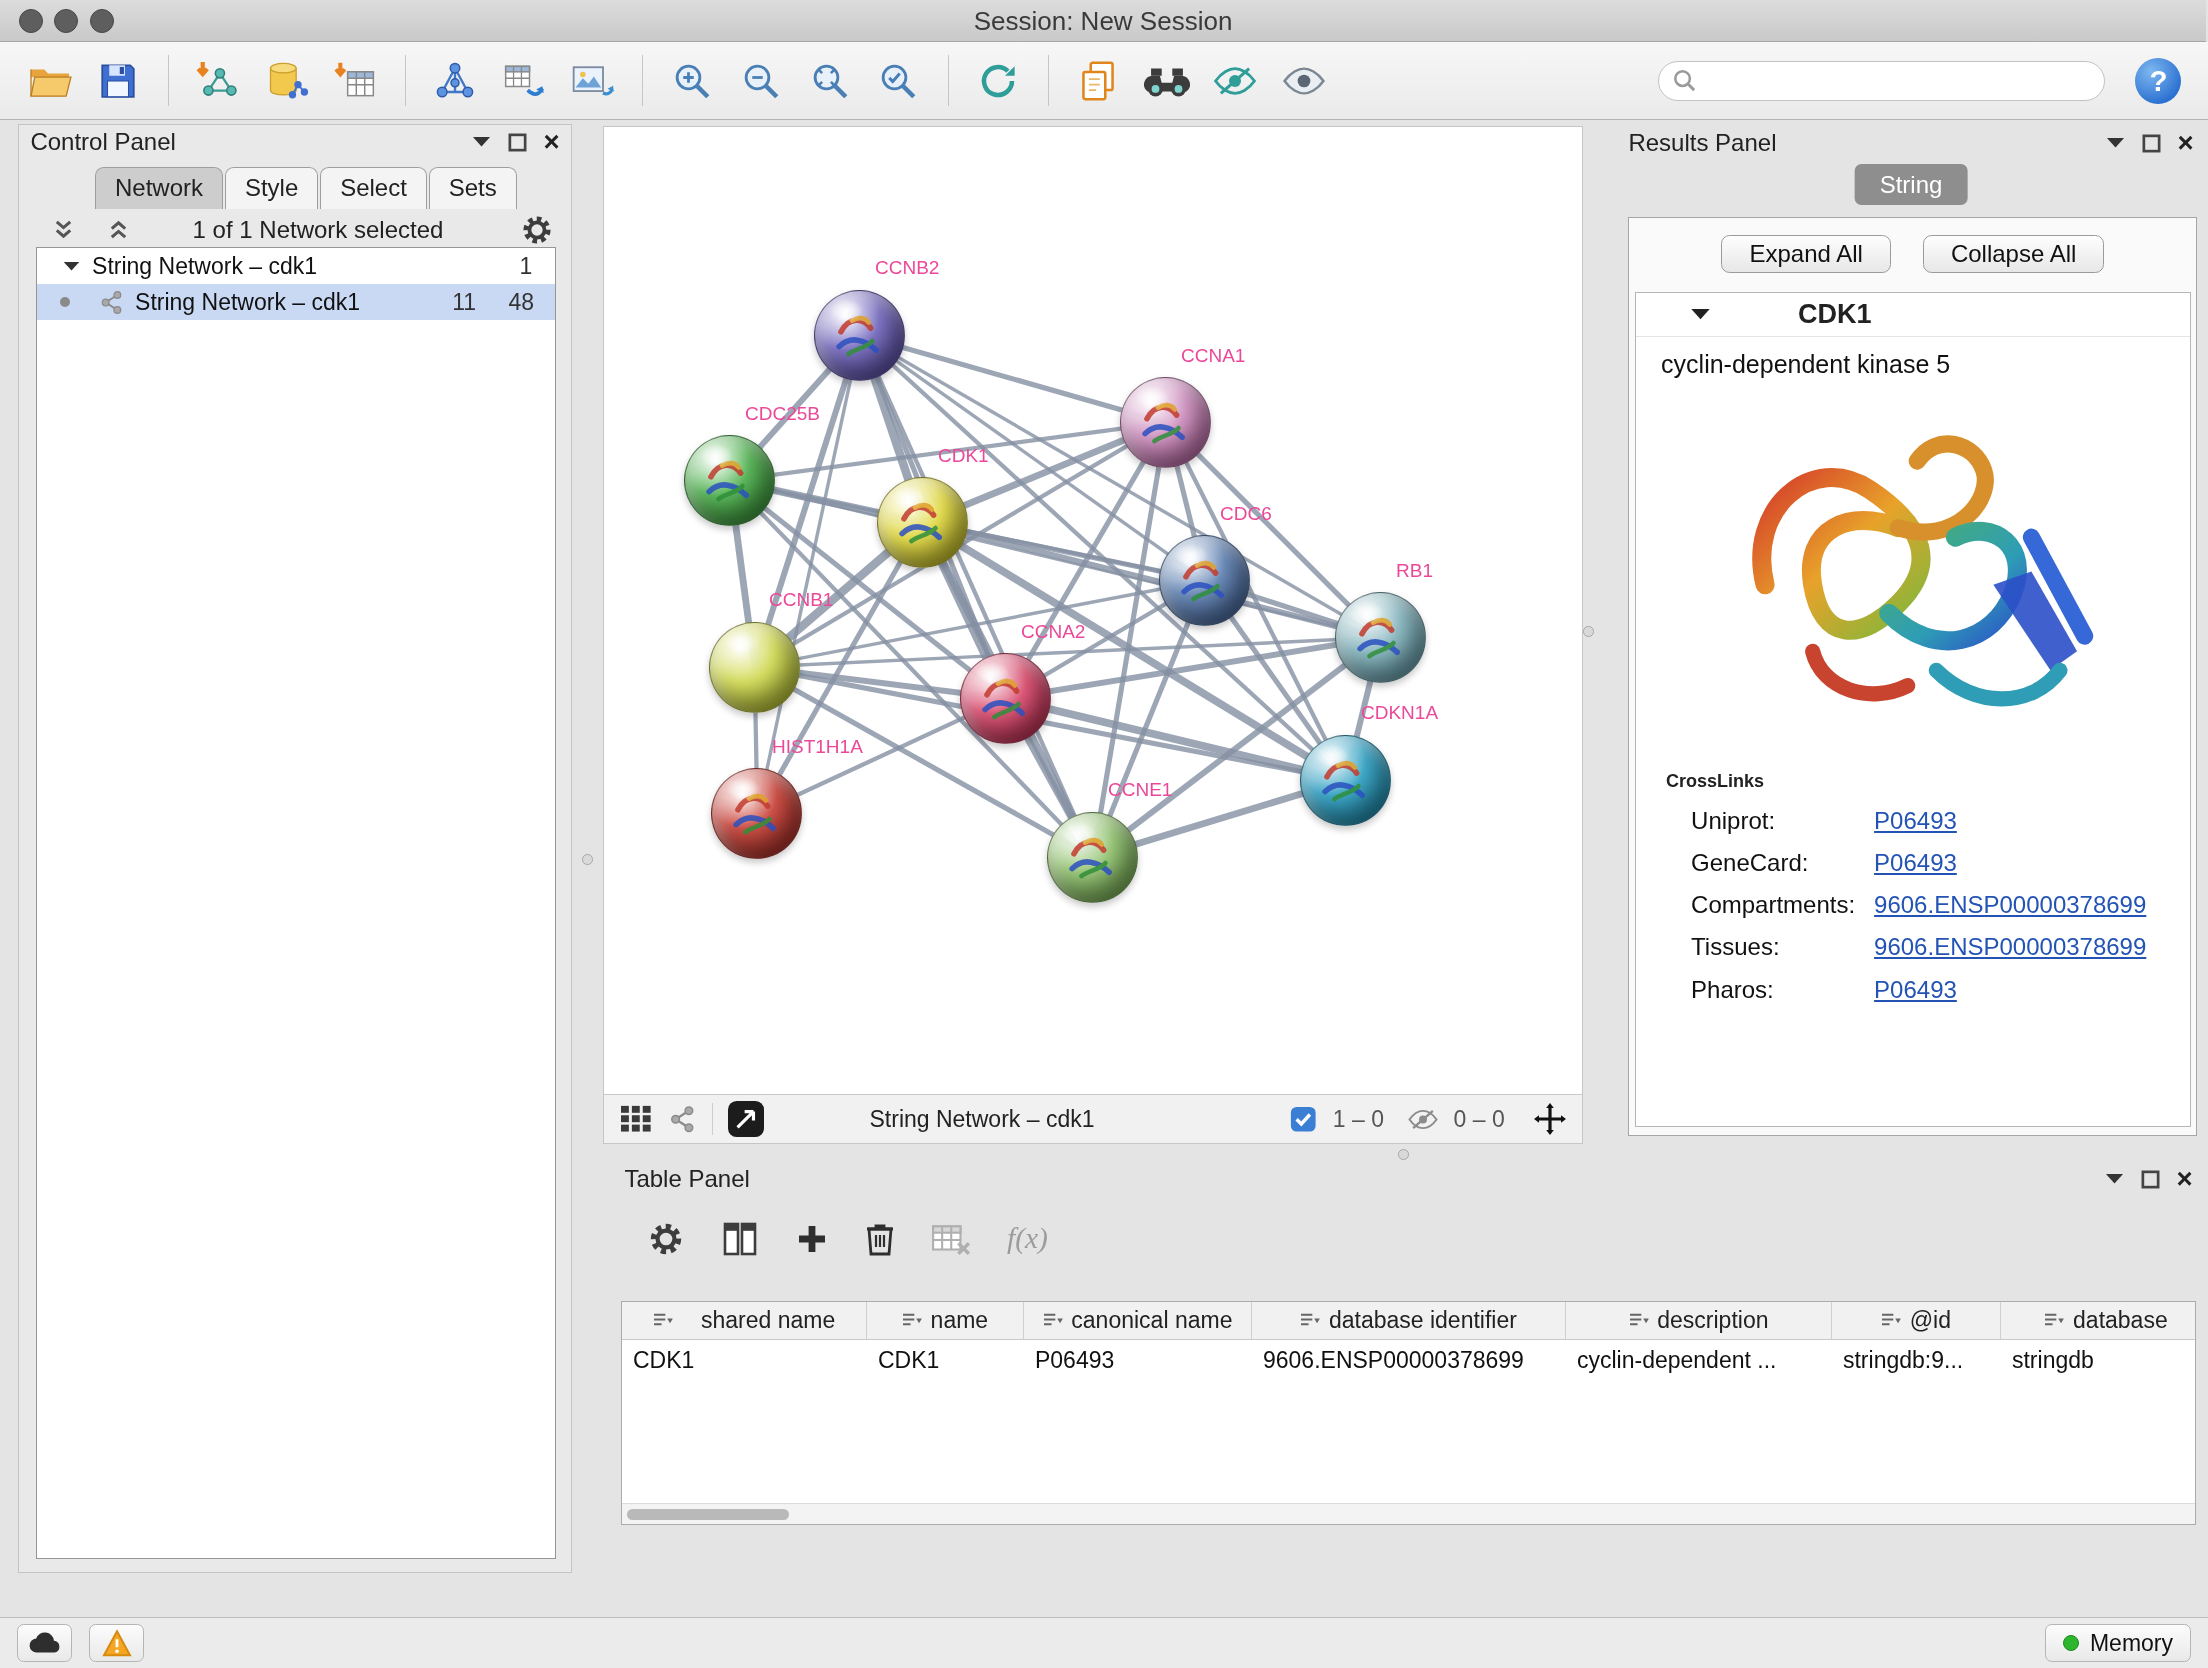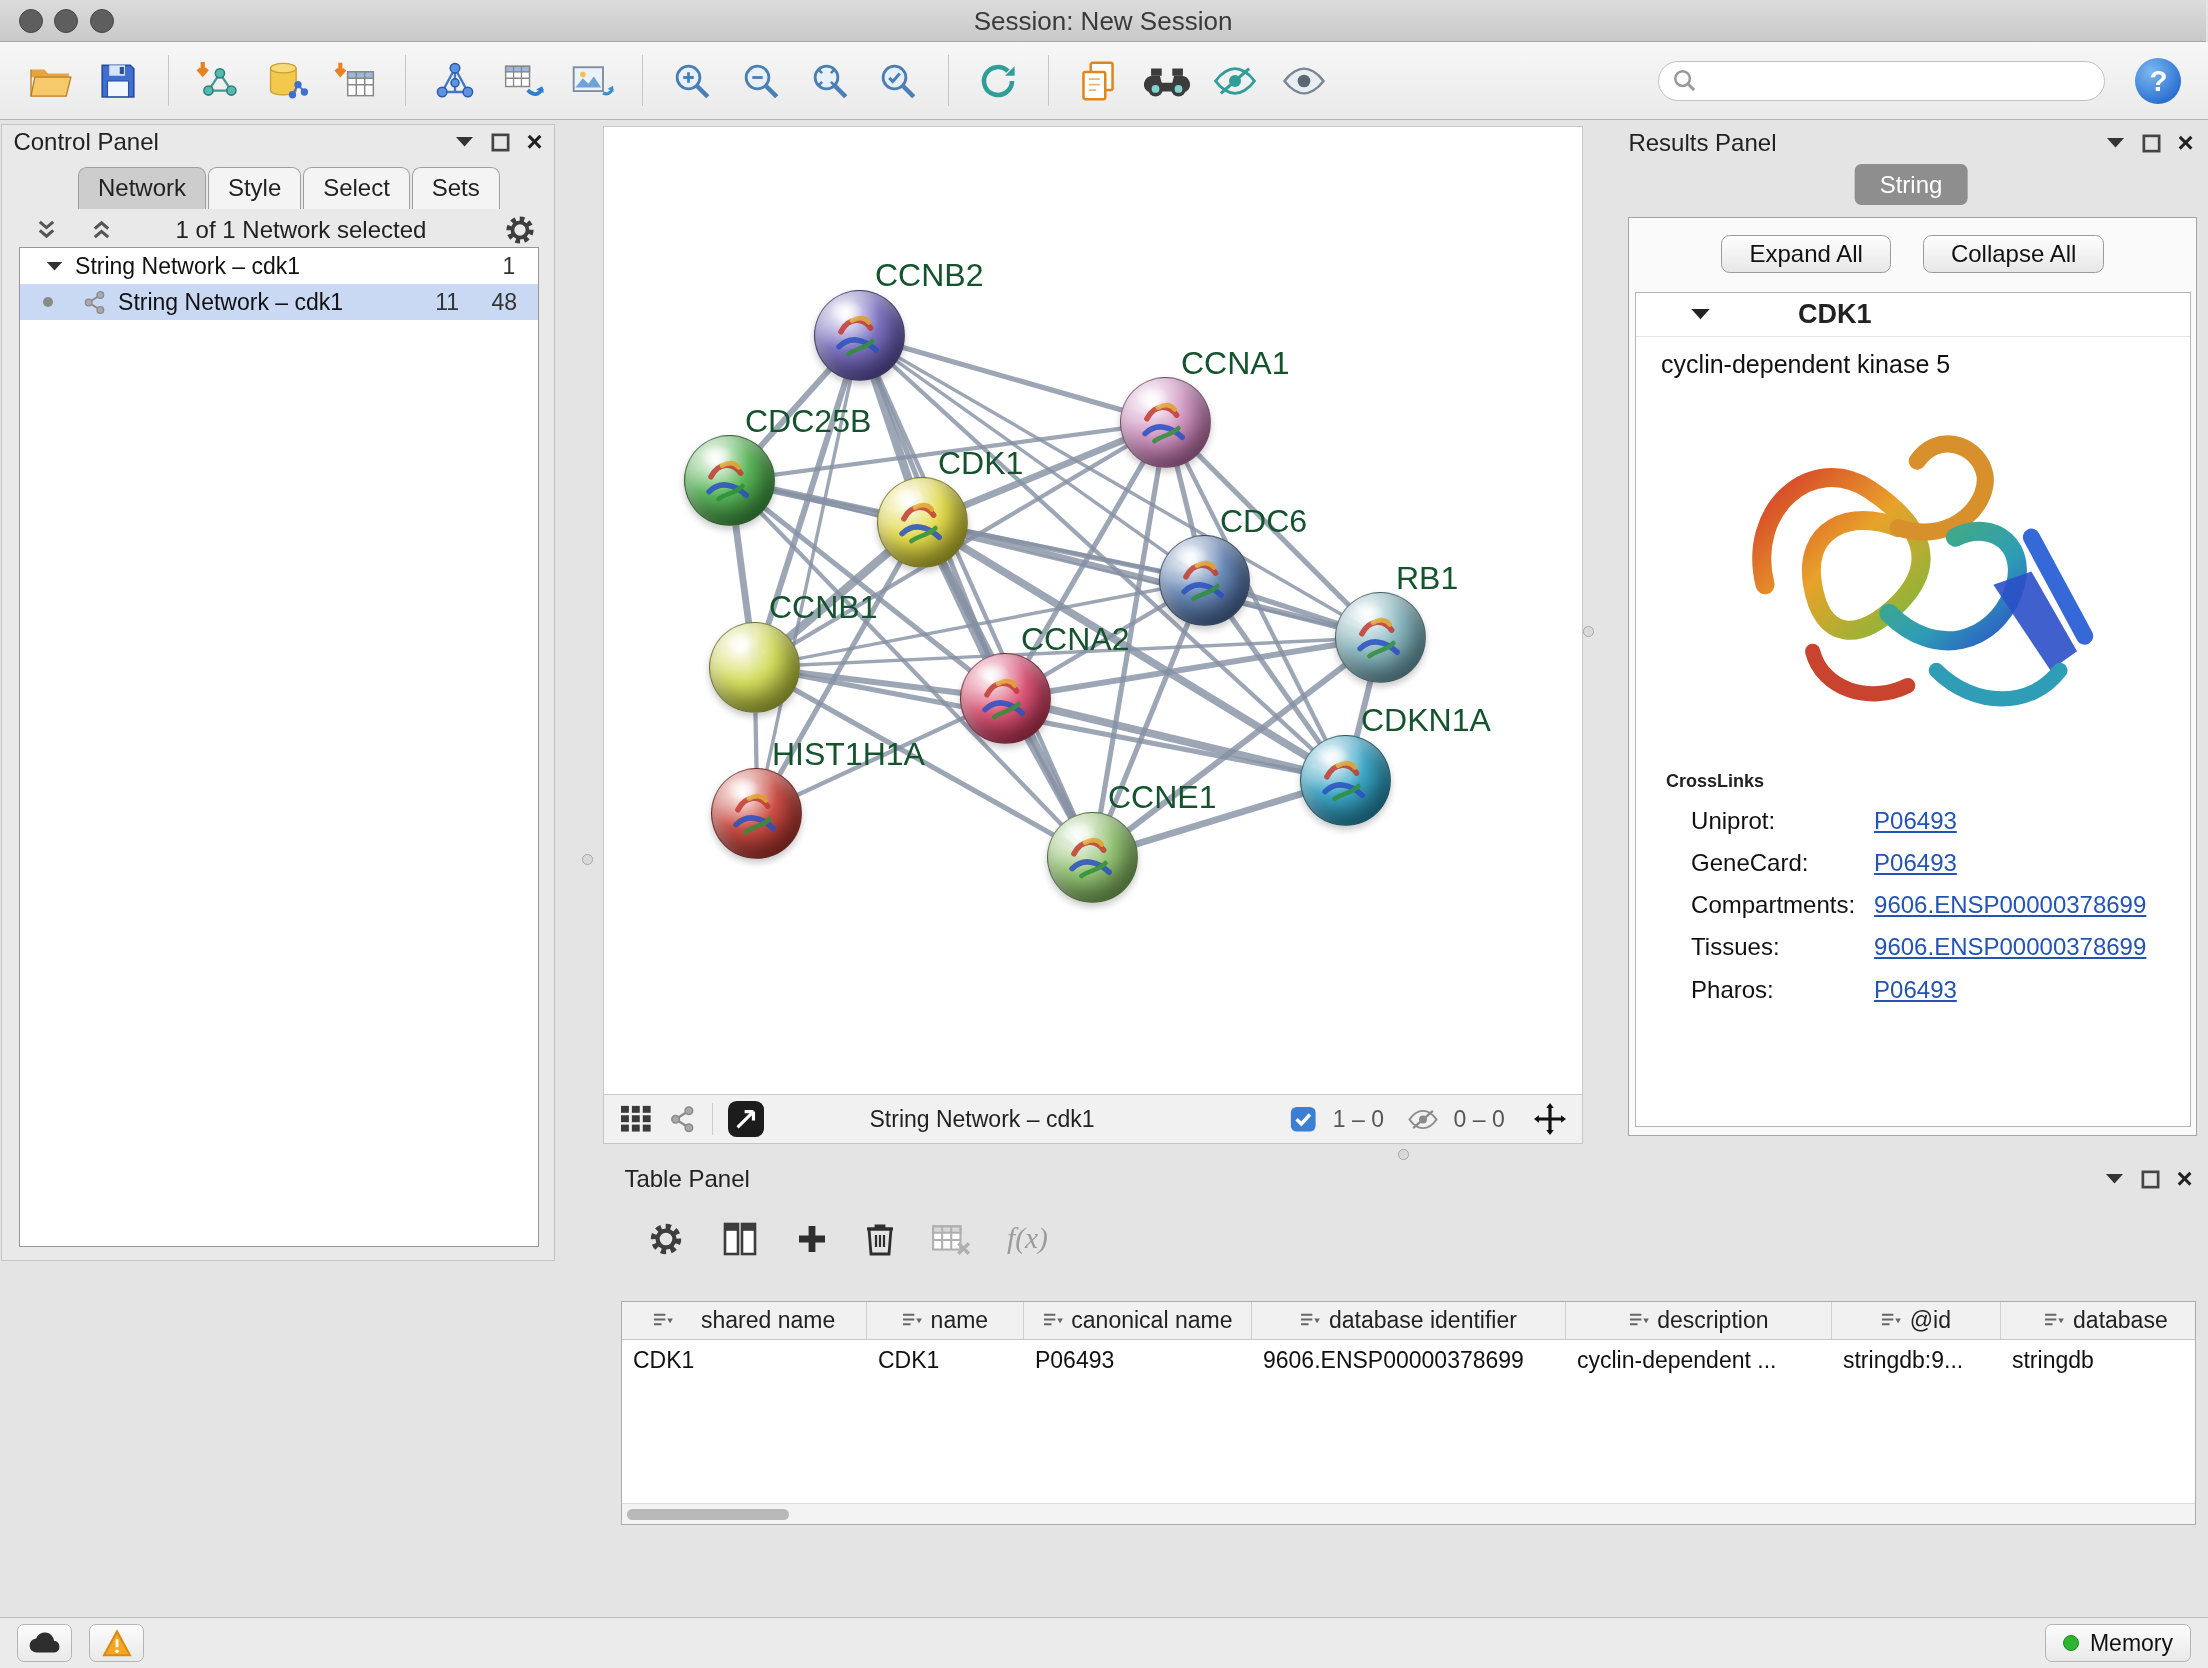--- a/index.html
+++ b/index.html
@@ -20,41 +20,41 @@
   .search input{border:none;outline:none;flex:1;font-size:23px;font-family:inherit;background:transparent}
   .helpbtn{width:46px;height:46px;border-radius:50%;border:none;background:radial-gradient(circle at 35% 30%,#7db8f0,#2a6fd0 75%);color:#fff;font-size:29.5px;font-weight:bold;margin:0 7.6px 0 23px;display:flex;align-items:center;justify-content:center;cursor:pointer}
 
   
   .phead{height:34px;display:flex;align-items:center;padding:0 11.4px;font-size:24px;color:#222}
   .phead .sp{flex:1}
   .picon{margin-left:15px;display:flex;align-items:center}
   .xchar{font-size:27.6px;font-weight:bold;color:#222;line-height:1}
 
   
-  .cpanel{position:absolute;left:1px;top:124px;width:554px;height:1137px;background:#e9e9e9;border:1px solid #c4c4c4}
+  .cpanel{position:absolute;left:18px;top:124px;width:554px;height:1449px;background:#e9e9e9;border:1px solid #c4c4c4}
   .cp-tabs{display:flex;margin:7.6px 0 0 76px}
   .cp-tab{border:1px solid #9e9e9e;border-bottom:none;border-radius:8.6px 8.6px 0 0;padding:6.7px 19px;font-size:24px;background:#f4f4f4;color:#222;margin-right:1.9px;cursor:pointer}
   .cp-tab.sel{background:#cdcdcd}
   .selrow{display:flex;align-items:center;height:42px;padding:0 17px;gap:15px;font-size:24px;color:#222}
   .selrow .txt{flex:1;text-align:center}
   .listbox{position:absolute;left:17px;top:122px;right:15px;bottom:13.3px;background:#fff;border:1px solid #969696;font-size:23px;color:#111;overflow:hidden}
   .trow{height:36px;display:flex;align-items:center;padding:0 13.3px;gap:11.4px}
   .trow.sel{background:#c9d9f4}
   .trow .sp{flex:1}
   .count{color:#333}
   .treedot{width:10.5px;height:10.5px;border-radius:50%;background:#8a8a8a;margin-left:9.5px}
 
   
   .netview{position:absolute;left:603px;top:126px;width:980px;height:1018px;background:#fff;border:1px solid #c6c6c6}
   .canvas{position:absolute;left:0;top:0;right:0;bottom:49px;overflow:hidden;background:#fff}
   #edges-svg{position:absolute;left:0;top:0}
   .ball{position:absolute;width:91px;height:91px;border-radius:50%;border:1px solid rgba(30,30,30,.45);box-shadow:inset -9.5px -13.3px 21px rgba(0,0,0,.38),inset 7.6px 9.5px 15px rgba(255,255,255,.45),0 3.8px 7.6px rgba(0,0,0,.22)}
   .ball svg{position:absolute;inset:0;width:100%;height:100%}
   .ball::after{content:"";position:absolute;left:16%;top:9%;width:38%;height:26%;border-radius:50%;background:radial-gradient(ellipse at center,rgba(255,255,255,.85),rgba(255,255,255,0) 70%)}
-  .nlabel{position:absolute;font-size:32px;color:#14532d;white-space:nowrap}
+  .nlabel{position:absolute;font-size:19px;color:#ec4899;white-space:nowrap}
   .netfooter{position:absolute;left:0;right:0;bottom:0;height:49px;background:#f1f1f1;border-top:1px solid #c9c9c9;display:flex;align-items:center;padding:0 15px;gap:15px;font-size:23px;color:#555}
   .netfooter .ttl{margin-left:91px;color:#222;flex:1}
   .blackbtn{width:36px;height:36px;border-radius:8.6px;background:#1c1c1c;display:flex;align-items:center;justify-content:center;cursor:pointer}
   .vsep{width:1px;height:32px;background:#cdcdcd}
   .cnt{color:#555}
 
   
   .results{position:absolute;left:1617px;top:126px;width:588px;height:1021px}
   .stringpill{position:absolute;top:38px;left:50%;transform:translateX(-50%);background:#8e8e8e;color:#fff;font-size:24px;padding:6.7px 25px;border-radius:6.7px;cursor:pointer}
   .rbox{position:absolute;left:11.4px;top:91px;right:7.6px;bottom:11.4px;background:#fafafa;border:1px solid #a6a6a6;padding-top:17px}

